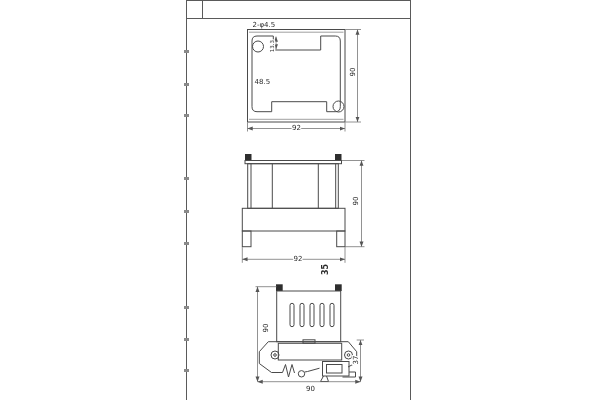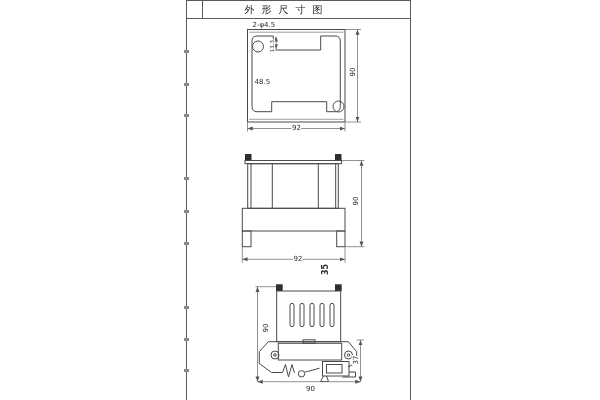--- a/index.html
+++ b/index.html
@@ -35,21 +35,20 @@
   <div class="tick" style="top:50px;"></div>
   <div class="tick" style="top:83px;"></div>
   <div class="tick" style="top:114px;"></div>
   <div class="tick" style="top:177px;"></div>
   <div class="tick" style="top:210px;"></div>
   <div class="tick" style="top:242px;"></div>
   <div class="tick" style="top:306px;"></div>
   <div class="tick" style="top:338px;"></div>
   <div class="tick" style="top:369px;"></div>
 
-  <div id="title">外形尺寸图</div>
 
   <svg width="600" height="400" viewBox="0 0 600 400">
     <defs>
       <marker id="ar" viewBox="0 0 8 8" refX="8" refY="4" markerWidth="7" markerHeight="7" orient="auto-start-reverse">
         <path d="M0,1 L8,4 L0,7 Z" fill="#555"></path>
       </marker>
     </defs>
 
     <g>
       <text class="dim" x="252.5" y="26.5">2-φ4.5</text>

